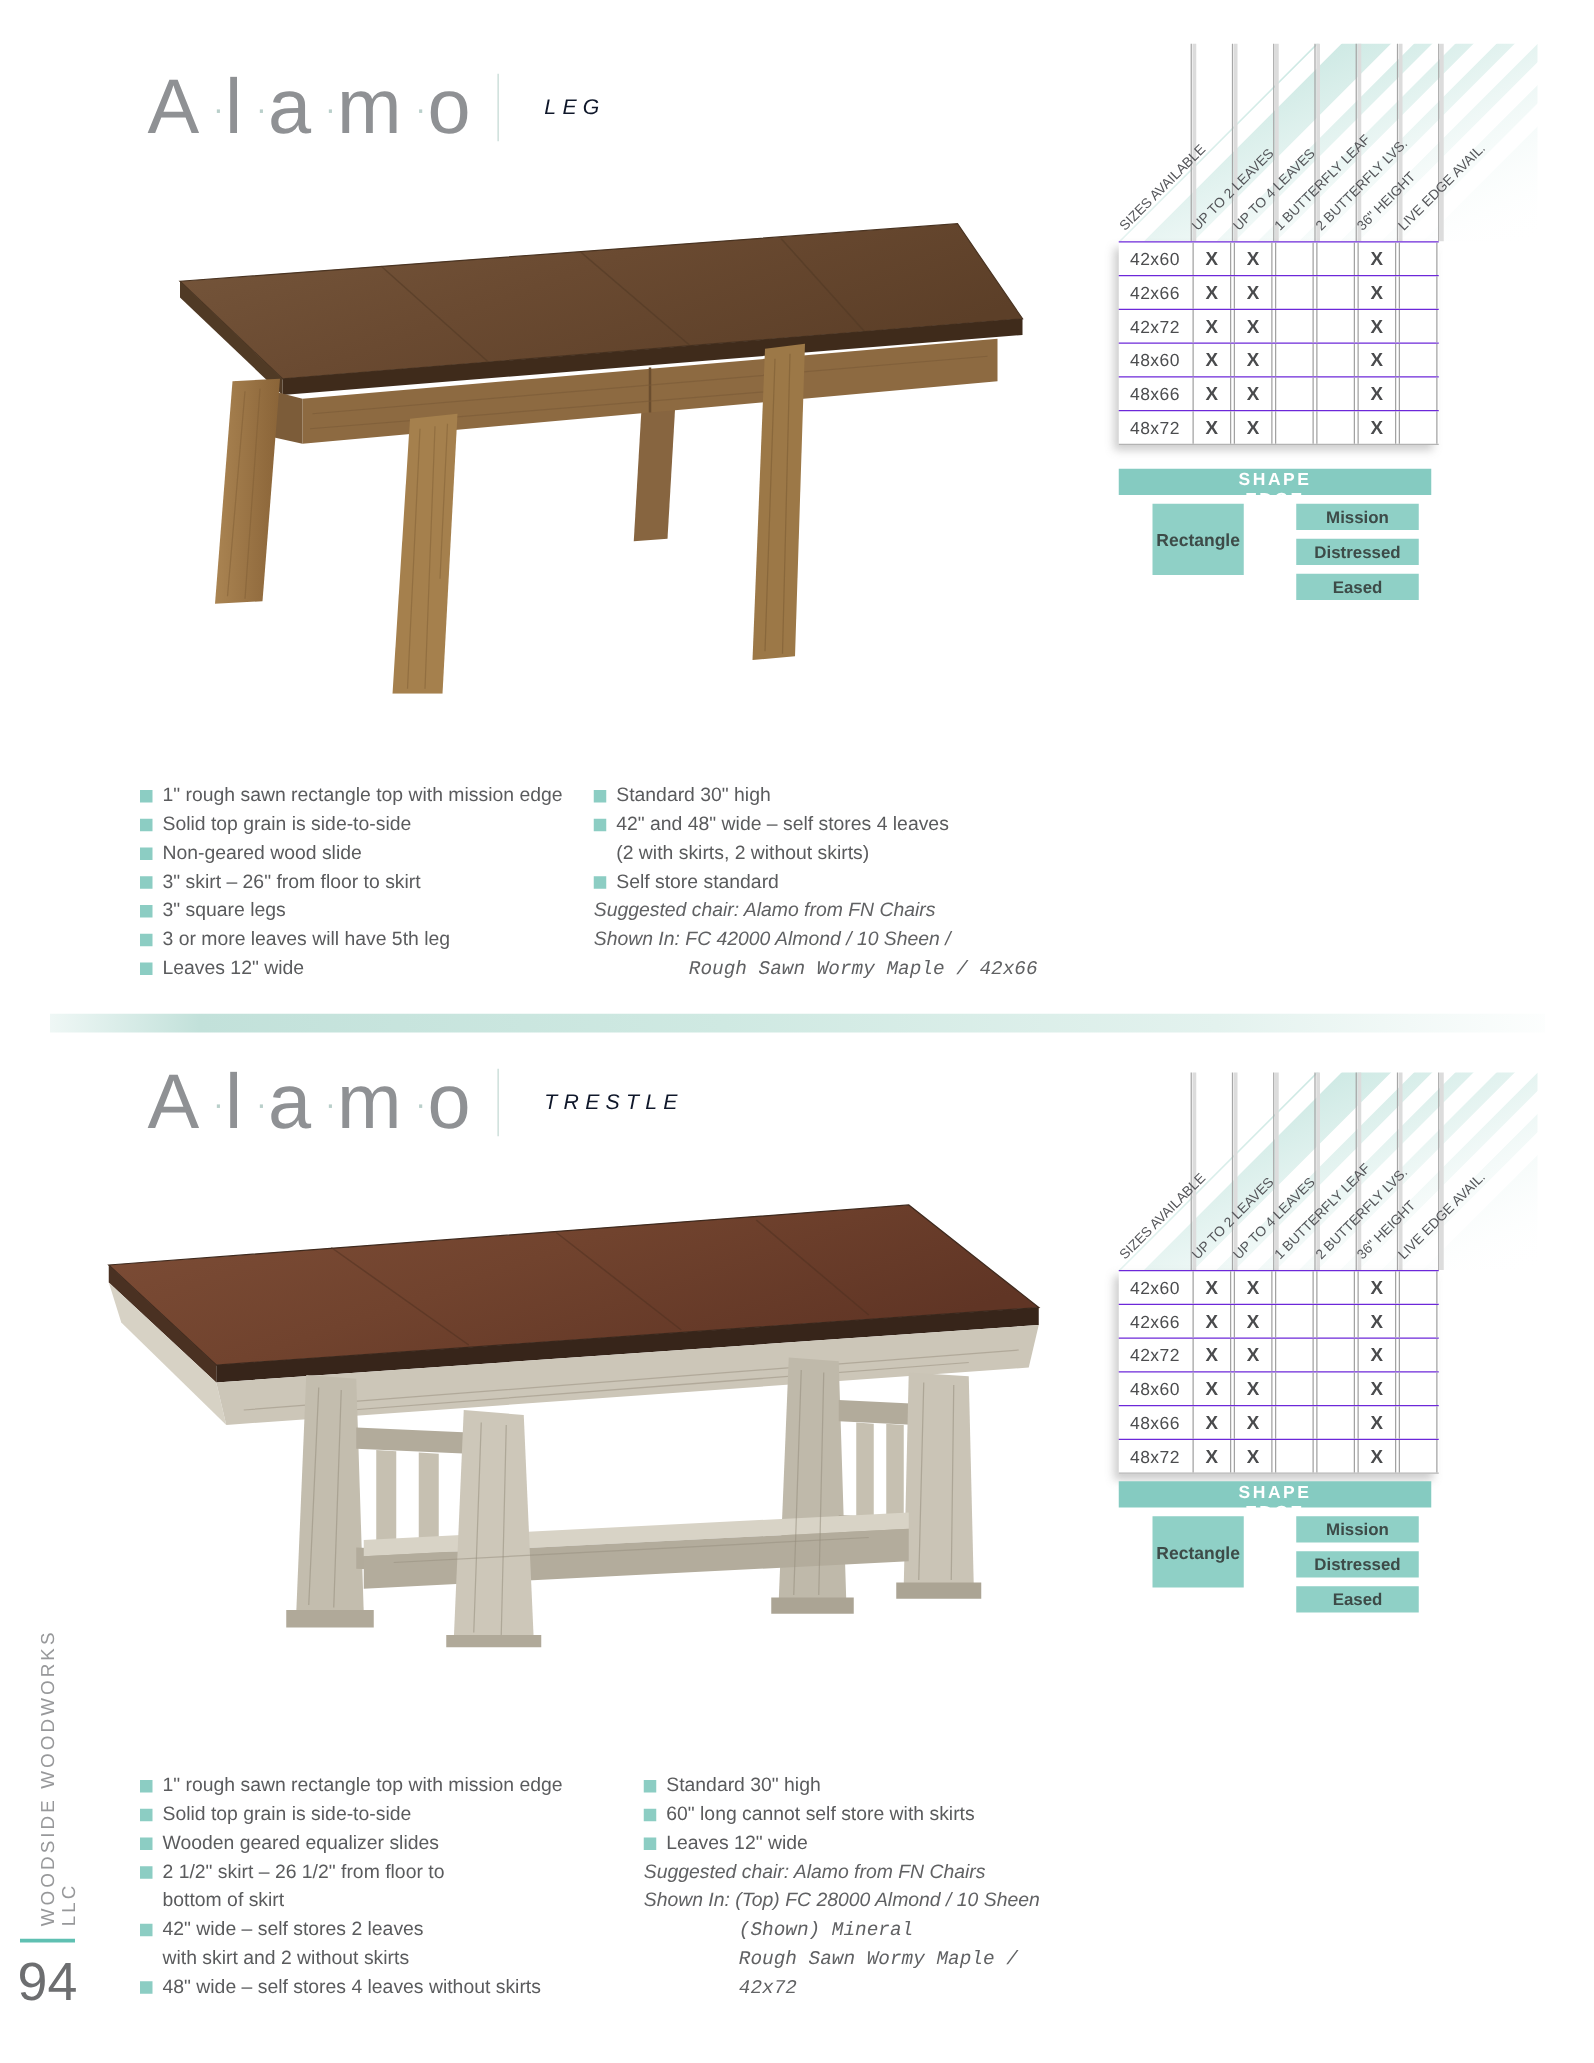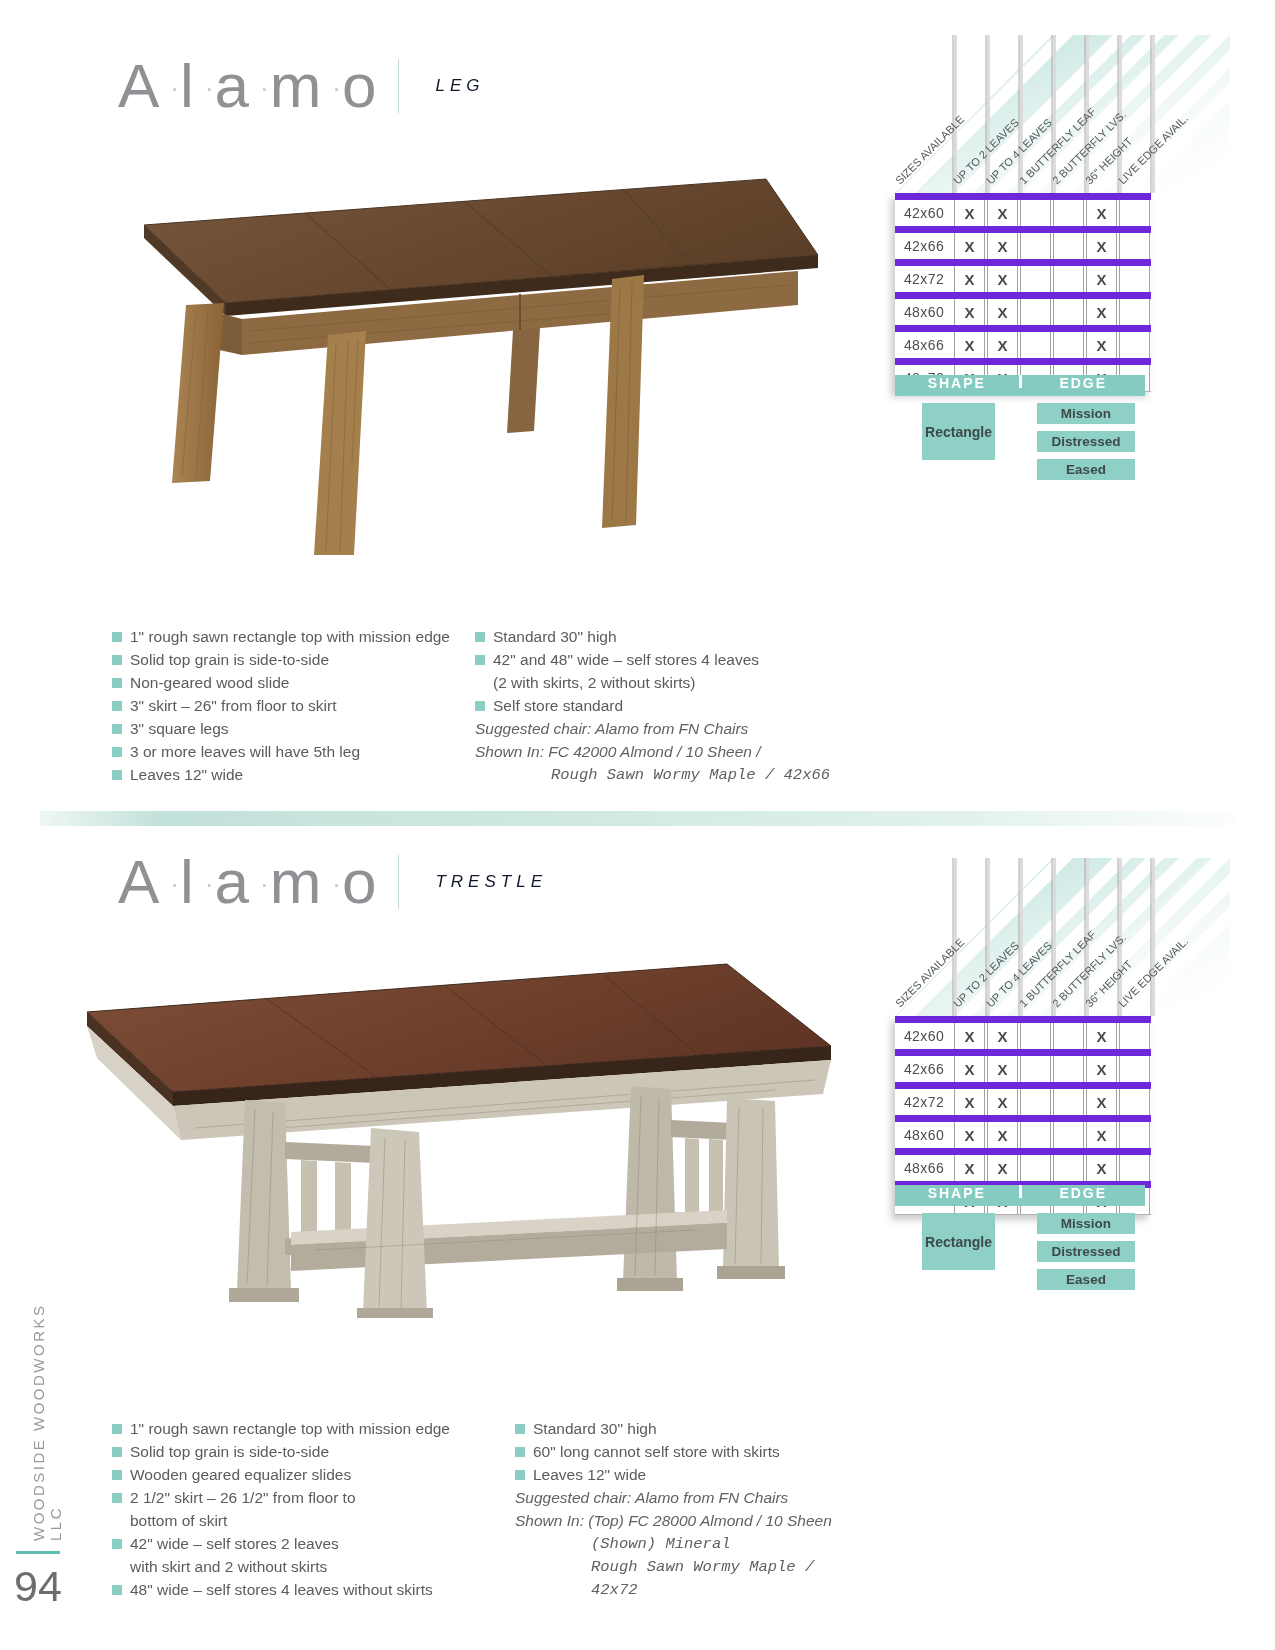--- a/index.html
+++ b/index.html
@@ -17,32 +17,32 @@
   .wm-rule{display:inline-block;width:1px;height:54px;background:#c4d9d4;
            margin:0 20px 0 12px;}
   .wm-sub{font-size:17px;font-style:italic;color:#0f172a;letter-spacing:5px;
           font-weight:300;margin-left:16px;}
 
   
   .sizes{width:382px;height:330px;}
   .sizes-head{position:absolute;left:0;top:0;overflow:visible;}
   .sizes-rows{position:absolute;left:45px;top:158px;width:256px;background:#fff;
               box-shadow:-4px 5px 7px rgba(110,110,110,.35);}
-  .size-row{display:flex;height:26px;border-top:7px solid #6d28d9;}
+  .size-row{display:flex;height:26px;border-top:1px solid #6d28d9;}
   .size-row:last-child{border-bottom:1px solid #b3b3b3;}
   .cell{display:flex;align-items:center;justify-content:center;}
   .cell.label{width:58px;font-size:14px;color:#4c4d4f;letter-spacing:.4px;}
   .cell.mark{width:29px;margin:0 1px;border-left:1px solid #a2a2a2;
              border-right:1px solid #a2a2a2;font-size:15px;font-weight:bold;
              color:#4a4b4d;}
 
   
   .shape-bar{width:250px;height:21px;background:var(--teal,#85cbc1);
-             display:flex;color:#fff;font-weight:bold;
-             font-size:14px;letter-spacing:2px;}
+             display:flex;align-items:center;color:#fff;font-weight:bold;
+             font-size:14px;letter-spacing:2px;flex-direction:column;}
   .shape-bar .sb-label{flex:1;text-align:center;}
   .shape-bar .sb-div{width:3px;height:13px;background:#fff;}
   .btn{background:var(--teal-btn,#8fd0c6);color:#3d4b48;font-weight:bold;
        display:flex;align-items:center;justify-content:center;}
   .shape-col .btn{width:73px;height:57px;font-size:14px;}
   .edge-col .btn{width:98px;height:21px;margin-bottom:7px;font-size:13.5px;}
 
   
   .features{width:400px;}
   .feat-line{display:flex;align-items:center;height:23px;font-size:15.5px;

